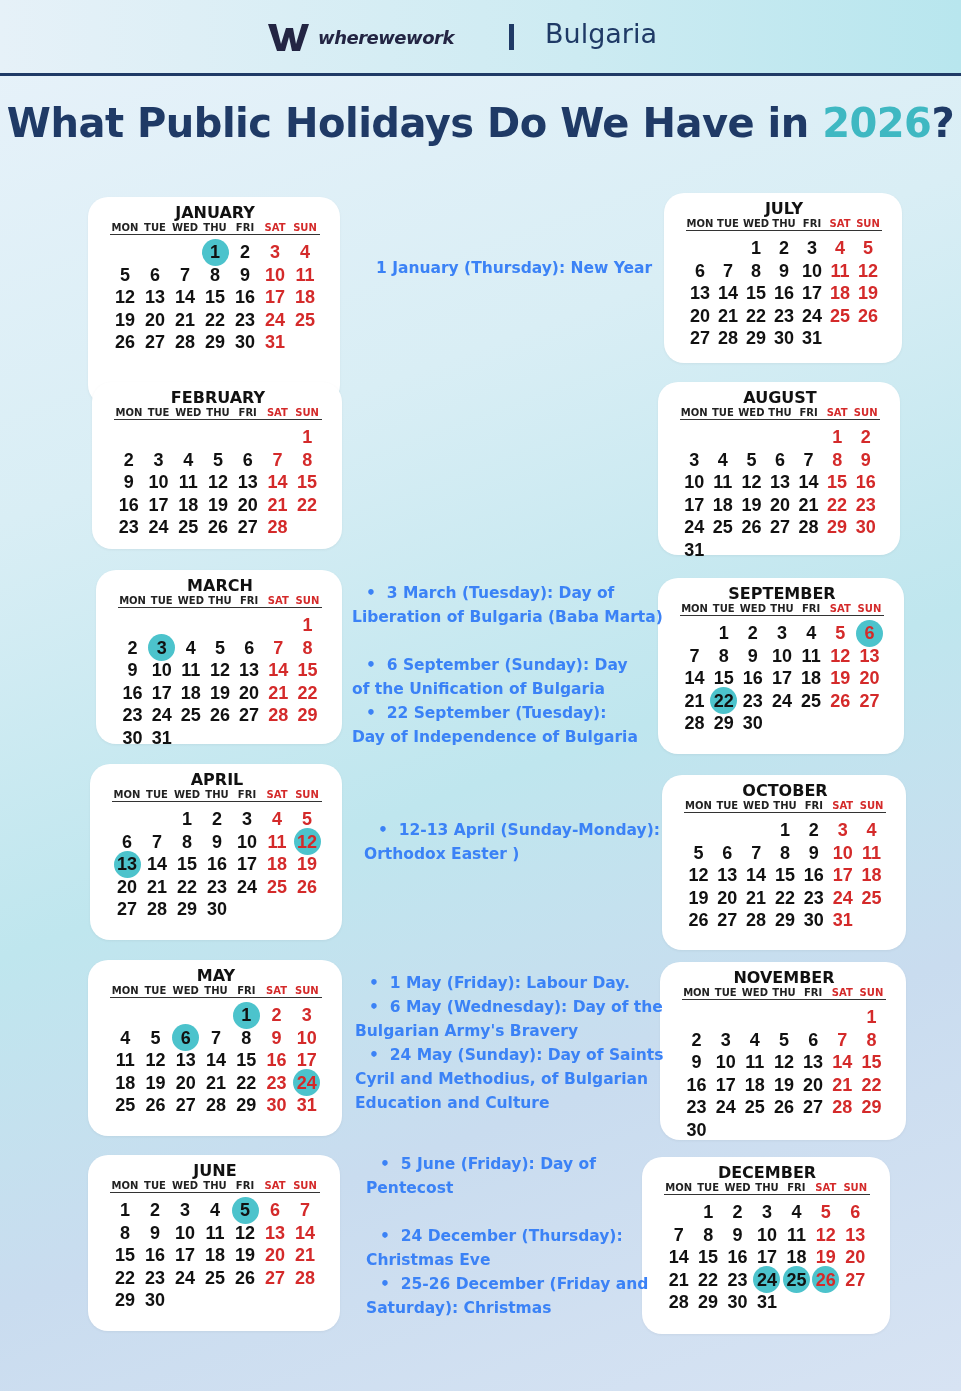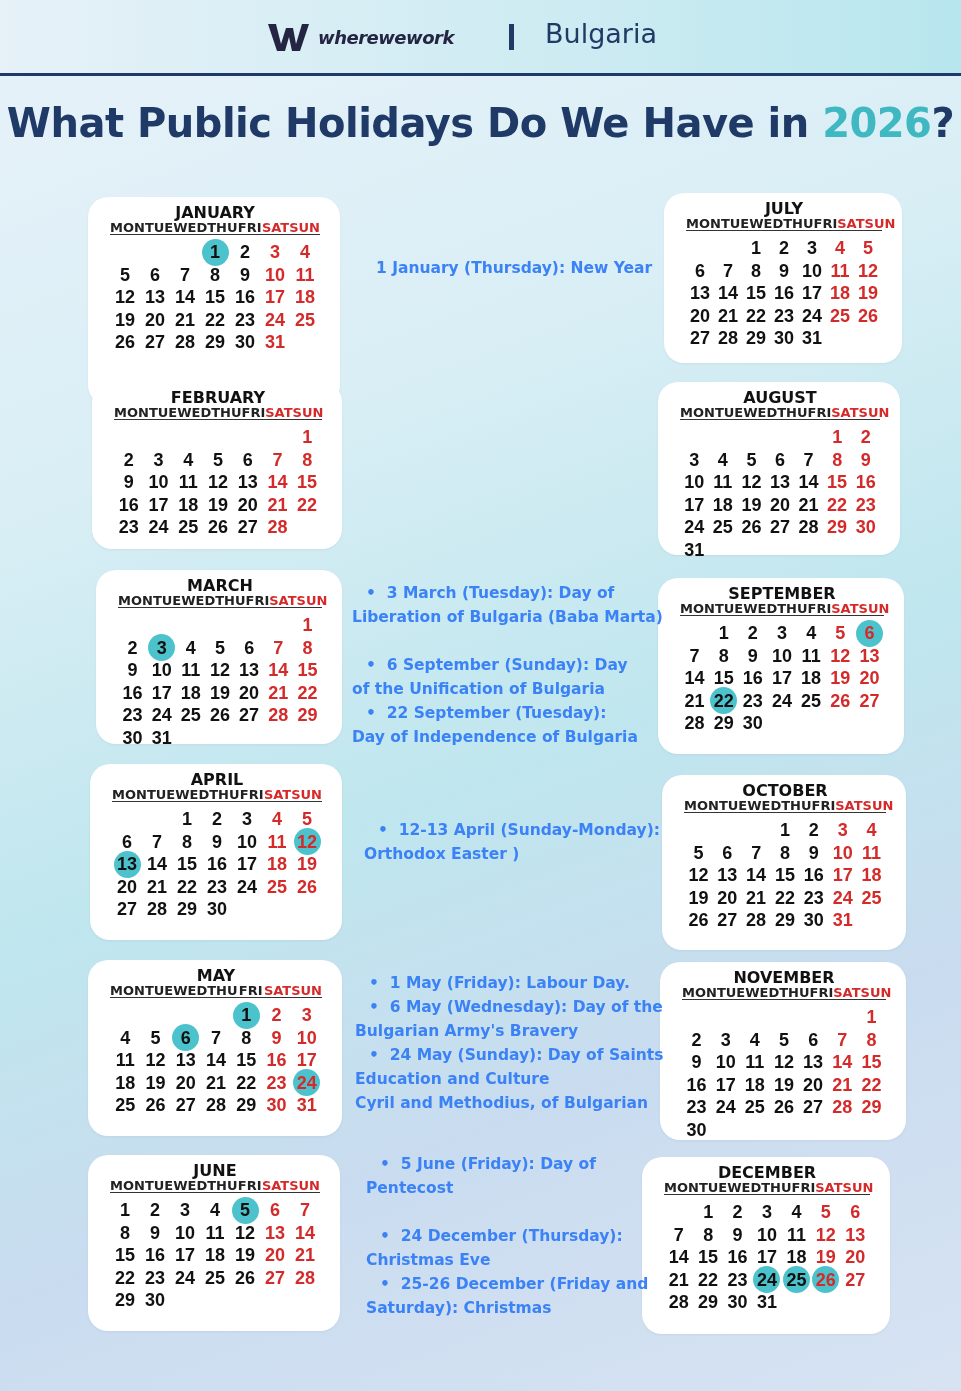--- a/index.html
+++ b/index.html
@@ -43,21 +43,21 @@
     box-shadow: 0 1px 3px rgba(0,0,0,0.05);
   }
   .card-inner { position: absolute; left: 0; top: 0; width: 100%; padding: 0 14px 0 16px; }
   .month-name {
     text-align: center; font-weight: bold; font-size: 16px; color: #111;
     margin-top: 7px; line-height: 18px;
   }
   .dow-row {
     display: grid; grid-template-columns: repeat(7, 1fr);
     border-bottom: 1.5px solid #333; margin: 0 6px;
-    font-size: 13px; font-weight: bold; line-height: 12px;
+    font-size: 10px; font-weight: bold; line-height: 12px;
   }
   .dow-row span { text-align: center; color: #222; }
   .dow-row span.wk { color: #d42a2a; }
   .days {
     display: grid; grid-template-columns: repeat(7, 1fr);
     margin: 6px 6px 0 6px;
   }
   .day {
     position: relative; text-align: center;
     font-family: "Liberation Sans", sans-serif; font-weight: bold;
@@ -706,22 +706,22 @@
   </div>
 <div class="notes" style="left:364px;top:818px;">
     <span class="item bullet" style="padding-left: 14px;">12-13 April (Sunday-Monday):</span>
     <span class="item">Orthodox Easter )</span>
   </div>
 <div class="notes" style="left:355px;top:971px;">
     <span class="item bullet" style="padding-left: 14px;">1 May (Friday): Labour Day.</span>
     <span class="item bullet" style="padding-left: 14px;">6 May (Wednesday): Day of the</span>
     <span class="item">Bulgarian Army's Bravery</span>
     <span class="item bullet" style="padding-left: 14px;">24 May (Sunday): Day of Saints</span>
+    <span class="item">Cyril and Methodius, of Bulgarian</span>
     <span class="item">Education and Culture</span>
-    <span class="item">Cyril and Methodius, of Bulgarian</span>
   </div>
 <div class="notes" style="left:366px;top:1152px;">
     <span class="item bullet" style="padding-left: 14px;">5 June (Friday): Day of</span>
     <span class="item">Pentecost</span>
     <span class="item">&nbsp;</span>
     <span class="item bullet" style="padding-left: 14px;">24 December (Thursday):</span>
     <span class="item">Christmas Eve</span>
     <span class="item bullet" style="padding-left: 14px;">25-26 December (Friday and</span>
     <span class="item">Saturday): Christmas</span>
   </div>

